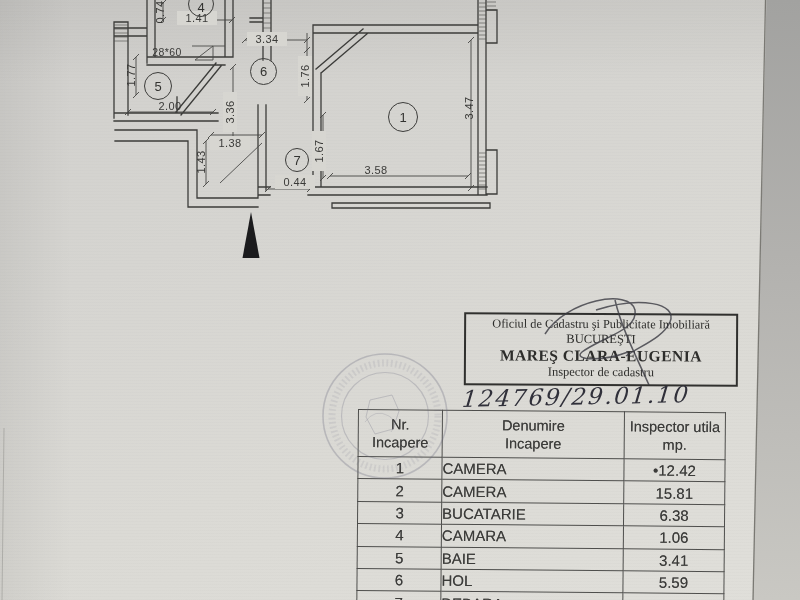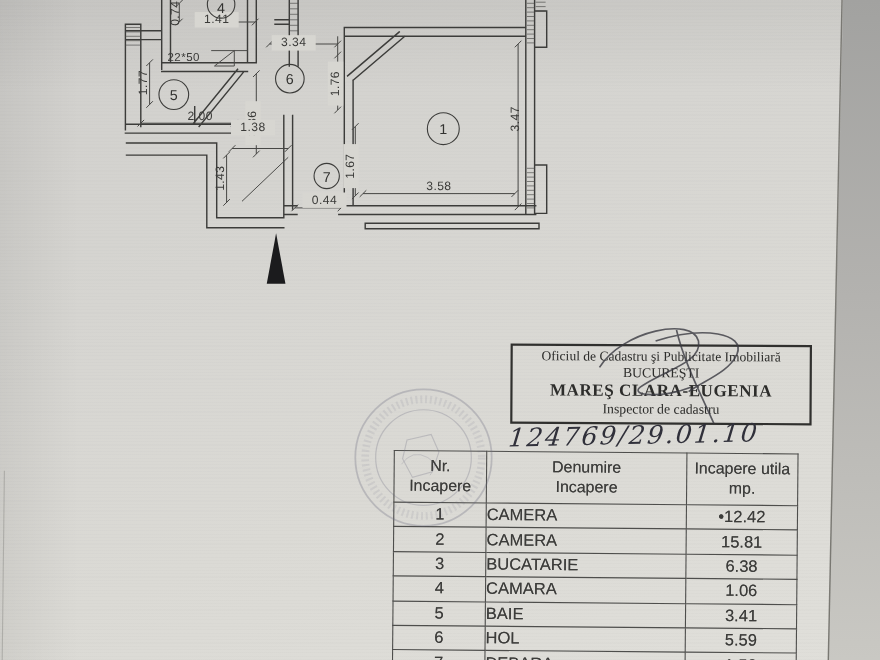--- a/index.html
+++ b/index.html
@@ -128,26 +128,26 @@
         <path d="M4,428 L2,600" stroke="#5a5a57" stroke-width="1" opacity="0.28" fill="none"></path>
       </g>
     </svg>
 
     <div>
       <span class="plan-label rot" style="left:140px;top:5px">0.74</span>
       <span class="plan-label bg" style="left:177px;top:11px">1.41</span>
       <span class="plan-label bg" style="left:247px;top:32px">3.34</span>
       <span class="plan-label rot bg" style="left:285px;top:69px">1.76</span>
       <span class="plan-label rot" style="left:449px;top:101px">3.47</span>
-      <span class="plan-label" style="left:379px;top:163px">3.58</span>
+      <span class="plan-label" style="left:356px;top:163px">3.58</span>
       <span class="plan-label rot" style="left:111px;top:68px">1.77</span>
-      <span class="plan-label" style="left:162px;top:99px">2.00</span>
-      <span class="plan-label" style="left:143px;top:45px;width:48px;font-size:10.5px">22*50</span>
+      <span class="plan-label" style="left:150px;top:99px">2.00</span>
+      <span class="plan-label" style="left:143px;top:45px;width:48px;font-size:10.5px">28*60</span>
       <span class="plan-label rot bg" style="left:210px;top:105px">3.36</span>
-      <span class="plan-label bg" style="left:210px;top:109px">1.38</span>
+      <span class="plan-label bg" style="left:210px;top:136px">1.38</span>
       <span class="plan-label rot" style="left:181px;top:155px">1.43</span>
       <span class="plan-label rot bg" style="left:299px;top:144px">1.67</span>
       <span class="plan-label bg" style="left:275px;top:175px">0.44</span>
 
       <div class="room-circle" style="left:388px;top:102px;width:30px;height:30px">
           <span>1</span>
         </div>
       <div class="room-circle" style="left:188px;top:-9px;width:26px;height:26px;align-items:flex-end;padding-bottom:1px">
           <span>4</span>
         </div>
@@ -176,21 +176,21 @@
         <tr>
           <td class="c-nr">
             <div class="hcell">Nr.</div>
             <div class="hcell">Incapere</div>
           </td>
           <td class="c-name" style="text-align:center;padding-left:0">
             <div class="hcell">Denumire</div>
             <div class="hcell">Incapere</div>
           </td>
           <td class="c-area">
-            <div class="hcell">Incapere utila</div>
+            <div class="hcell">Inspector utila</div>
             <div class="hcell">mp.</div>
           </td>
         </tr>
         <tr class="body-row">
           <td class="c-nr">1</td>
           <td class="c-name">CAMERA</td>
           <td class="c-area">•12.42</td>
         </tr>
         <tr class="body-row">
           <td class="c-nr">2</td>

